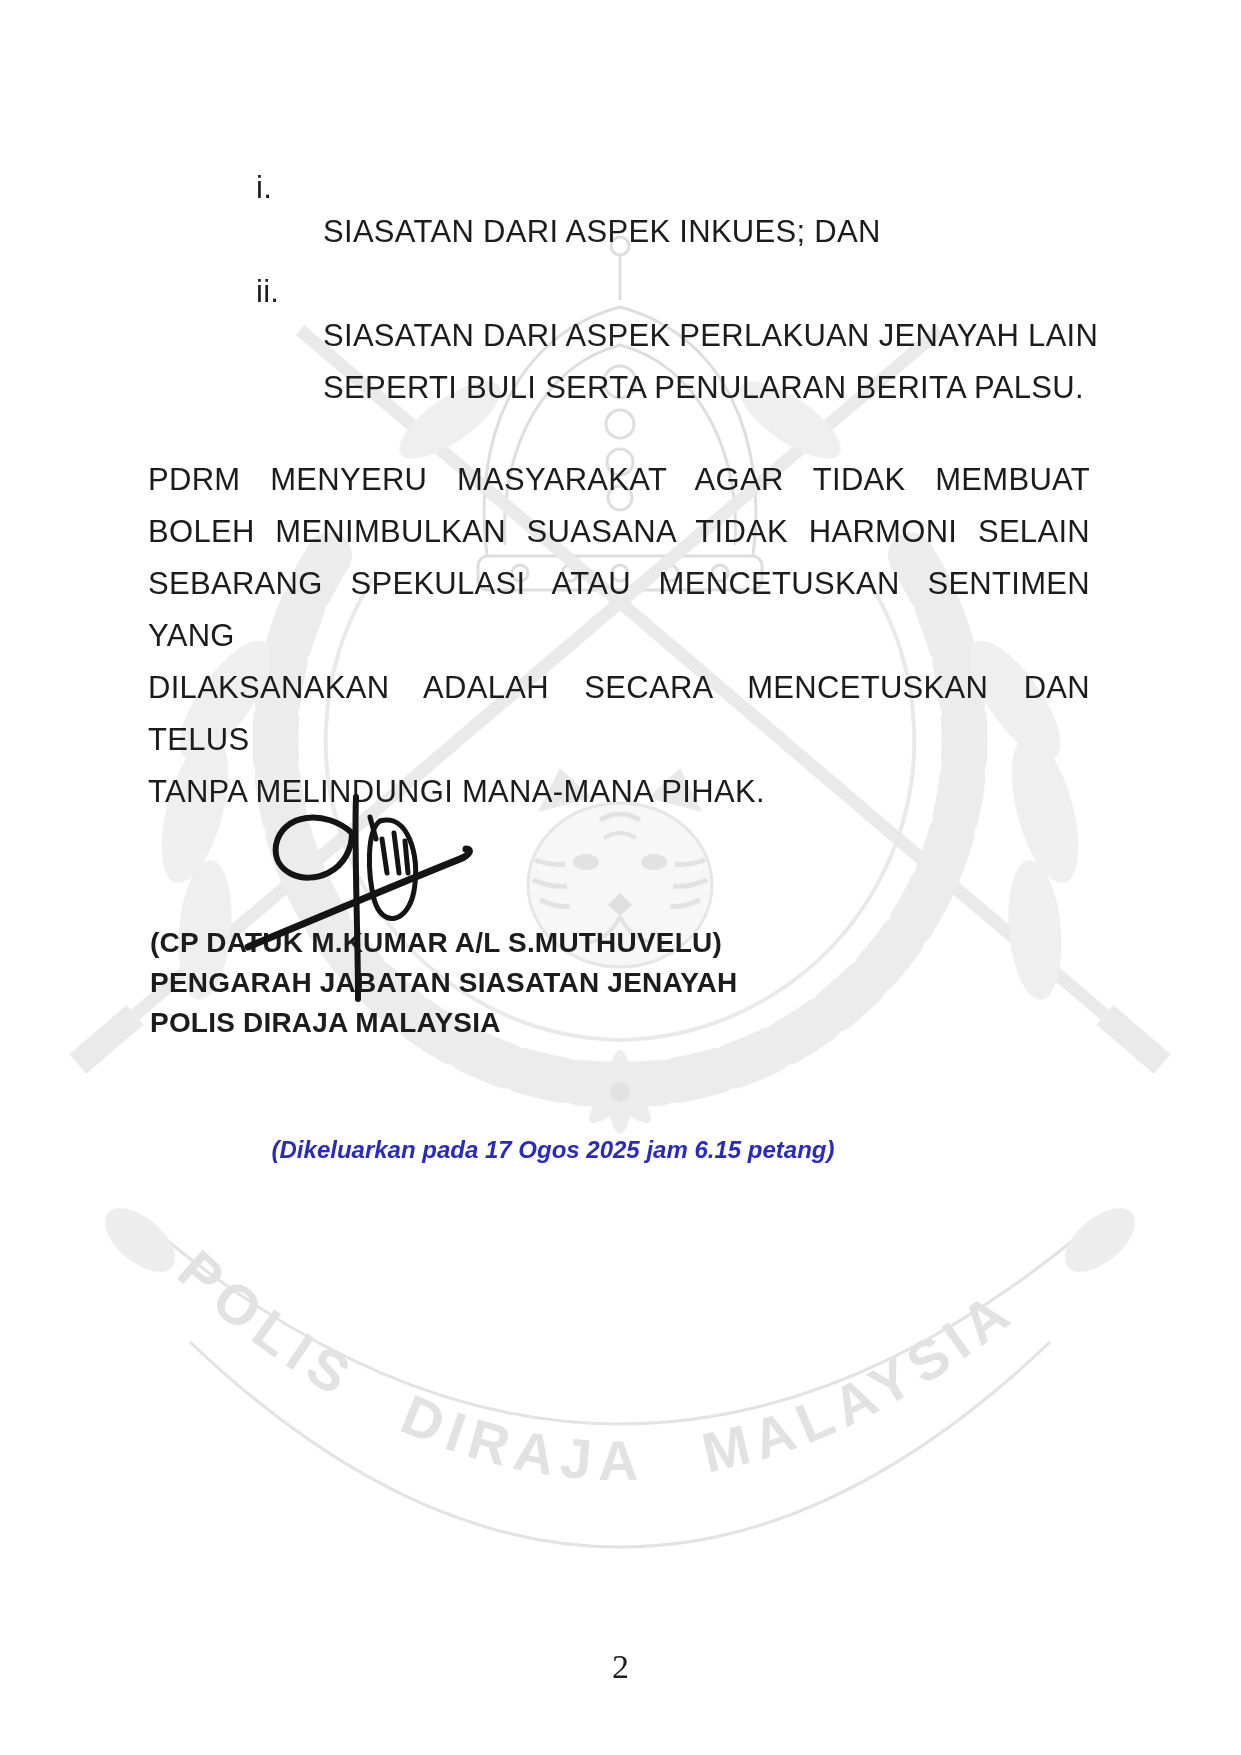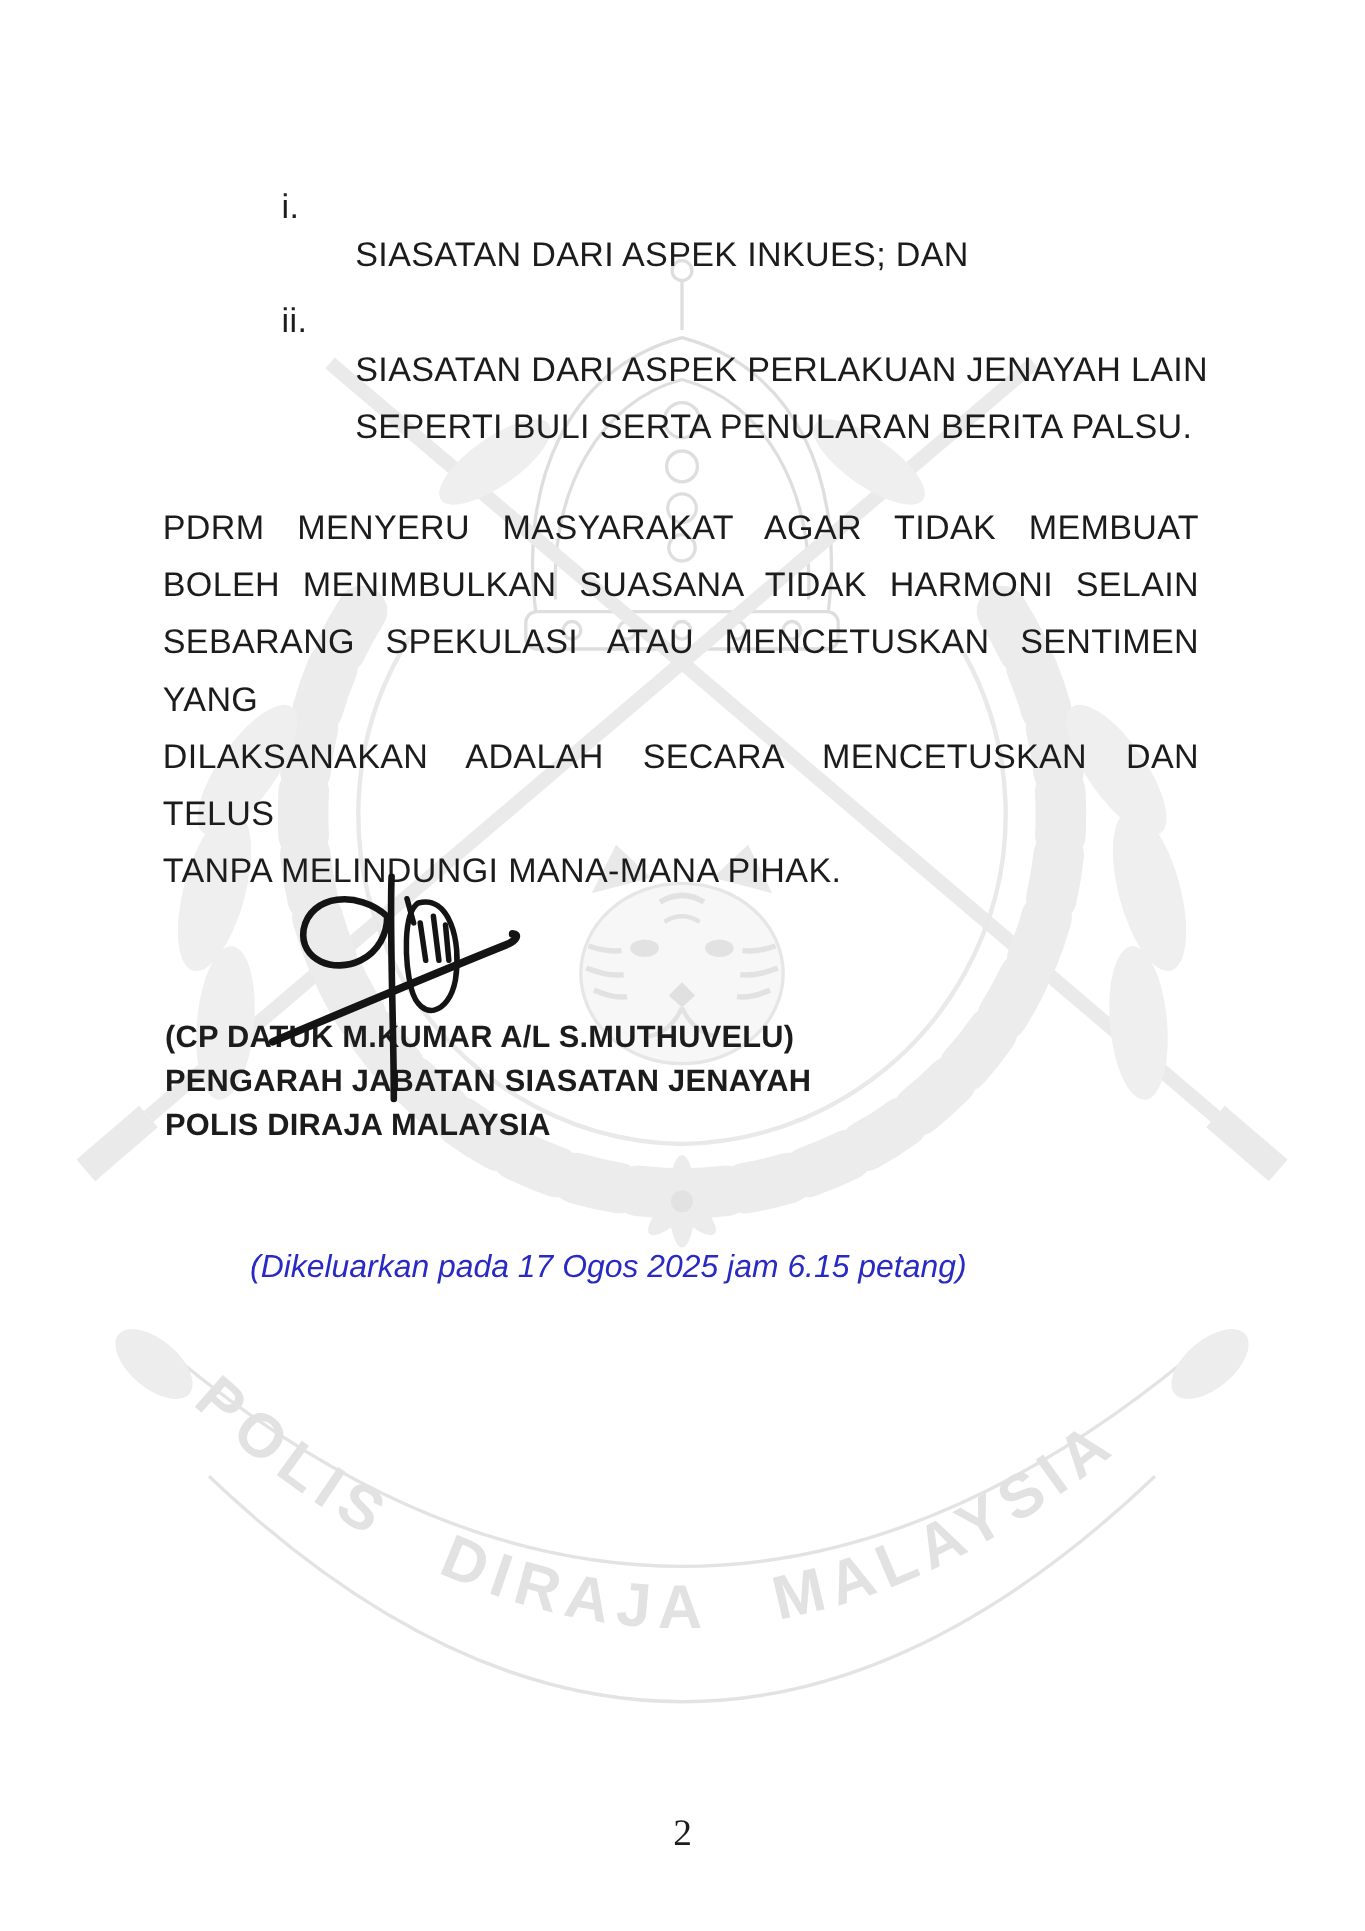--- a/index.html
+++ b/index.html
@@ -11,21 +11,21 @@
   .abs { position:absolute; z-index:2; }
   .body-text { font-size:31px; line-height:52px; letter-spacing:.3px; }
   .just { text-align:justify; text-align-last:justify; }
   .just-last { text-align:justify; text-align-last:left; }
   .nowrap { white-space:nowrap; }
   .numeral { position:absolute; left:256px; top:0; }
   .list-text { position:absolute; left:323px; top:0;margin-top:44px; }
   .name-block { font-size:28px; line-height:40px; font-weight:bold; letter-spacing:.2px; }
   .center-col { left:148px; width:810px; text-align:center; }
   .tamat { font-size:28px; font-weight:bold; }
-  .release { font-size:29px; font-weight:normal; font-style:italic; }
+  .release { font-size:24px; font-weight:bold; font-style:italic; }
   .pagenum { left:0; width:1241px; text-align:center; font-family:"Liberation Serif", serif; font-size:34px; }
   .sig { position:absolute; z-index:3; }
 </style>
 </head>
 <body>
 
 <div class="page">
 
   <svg class="wm" width="1241" height="1755" viewBox="0 0 1241 1755" aria-hidden="true">
 

